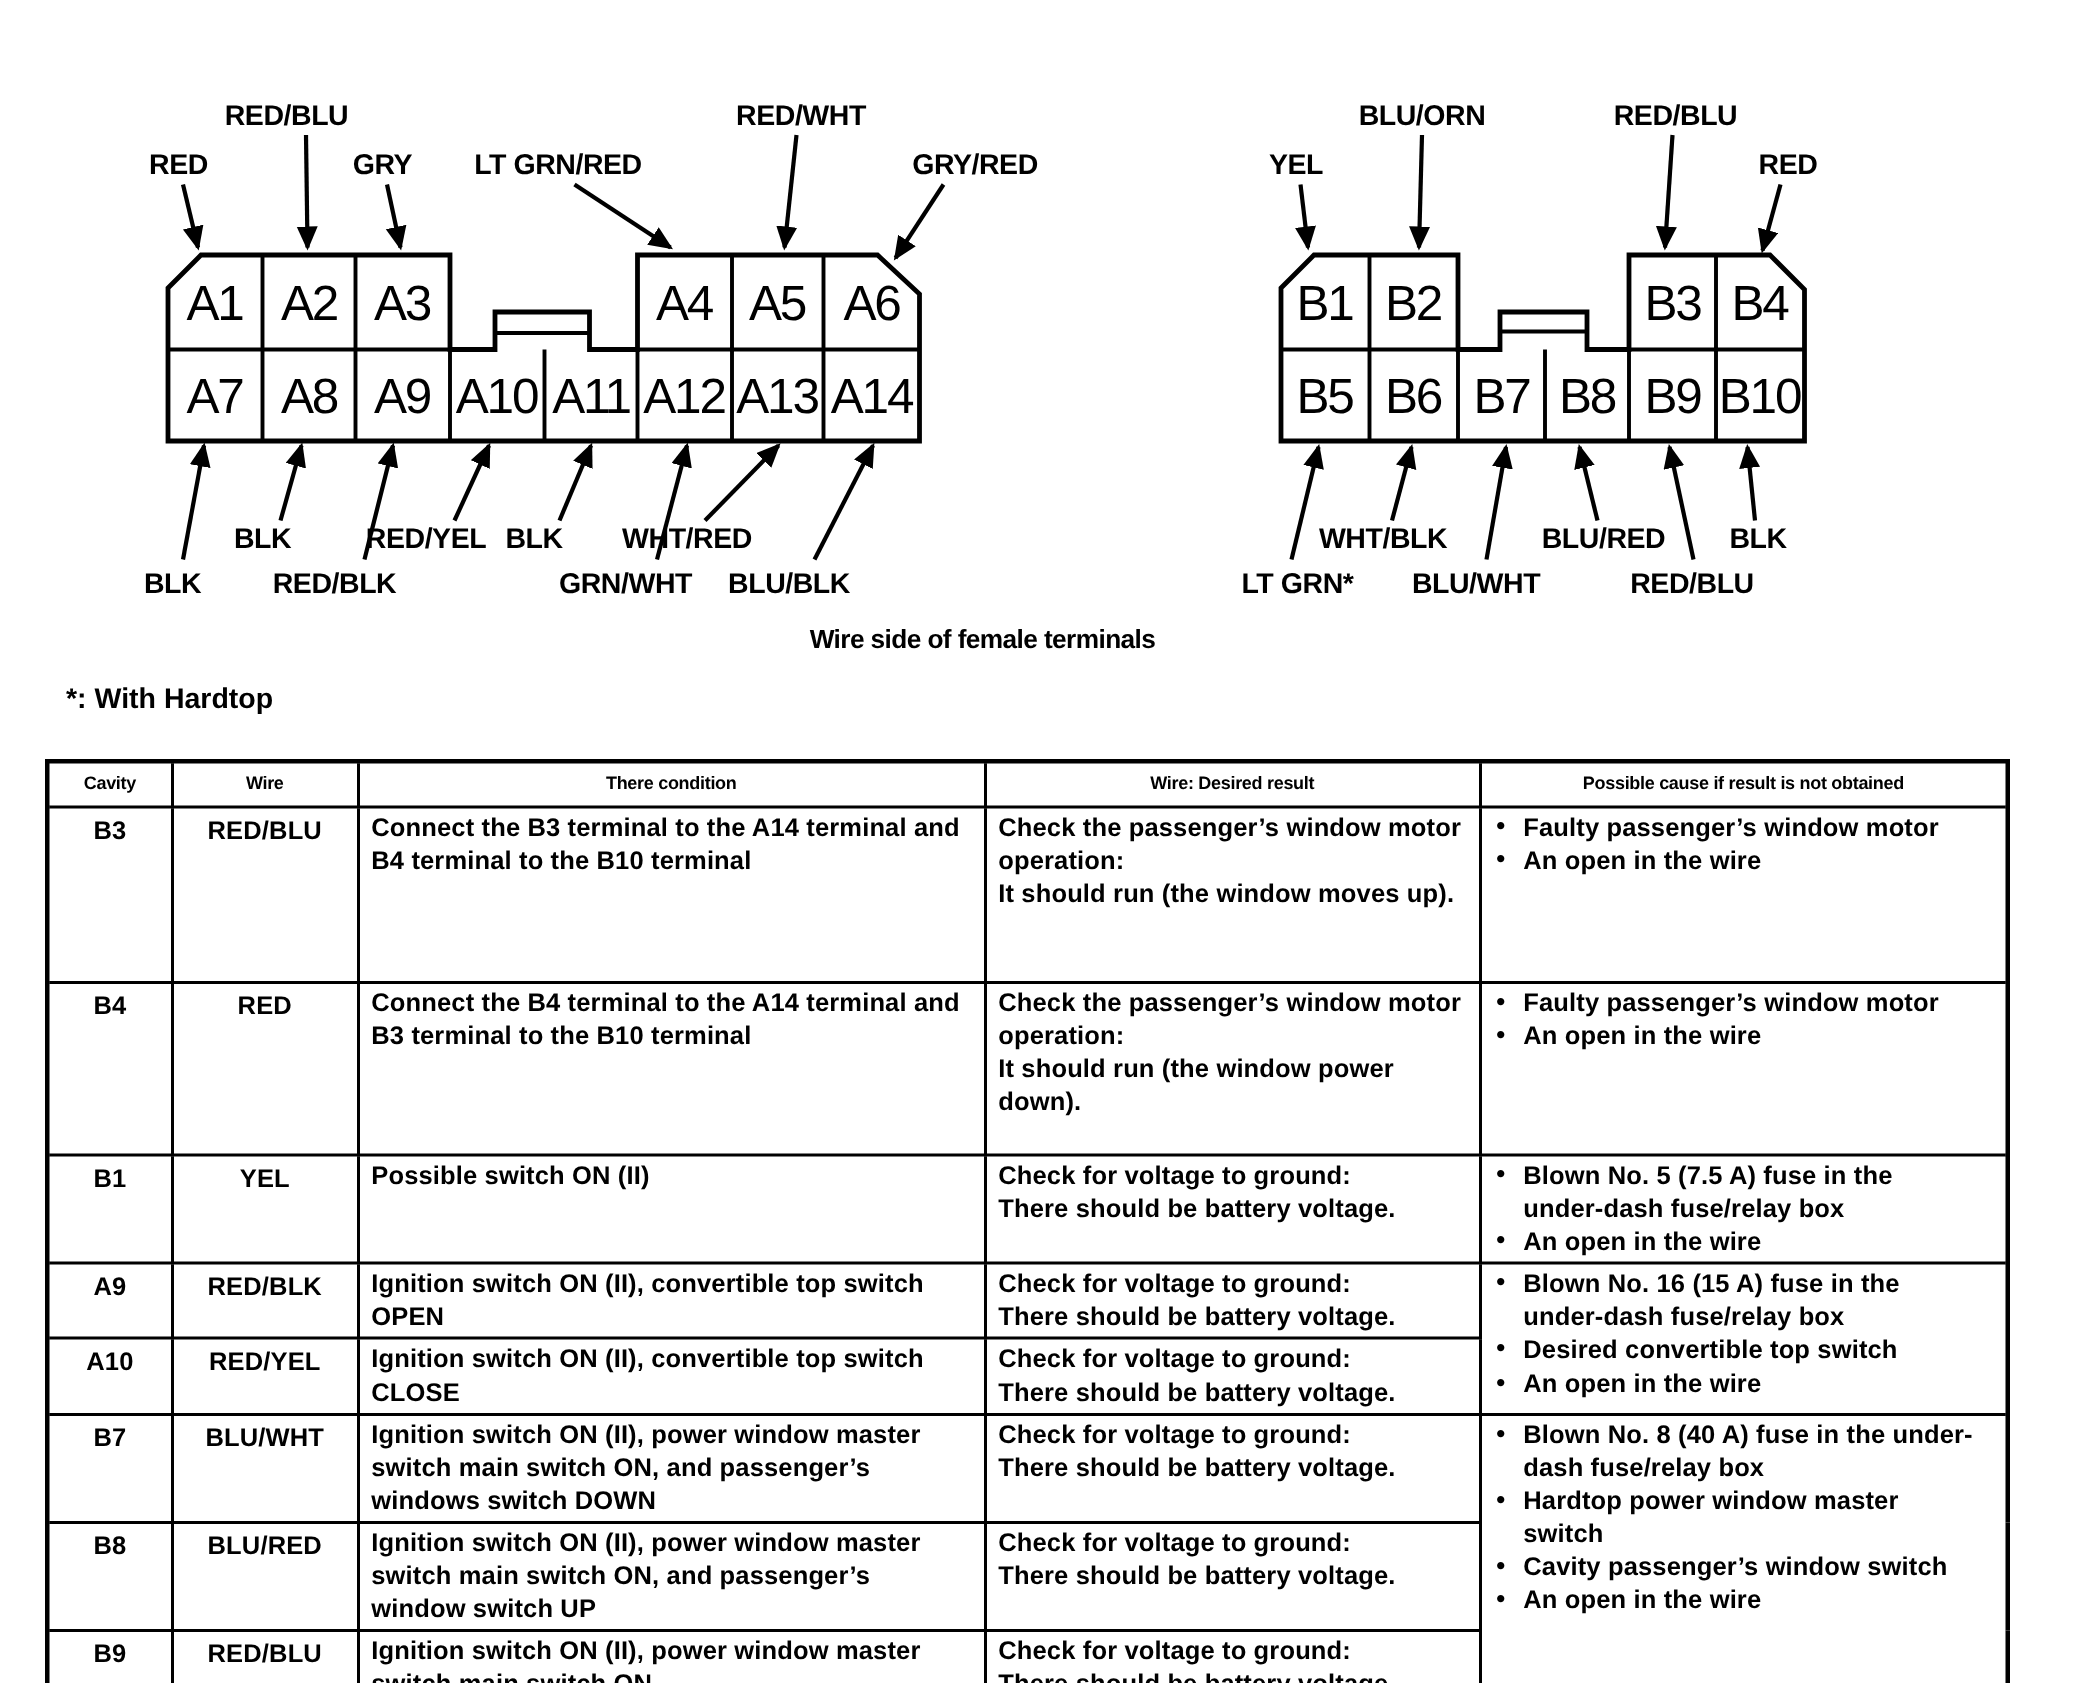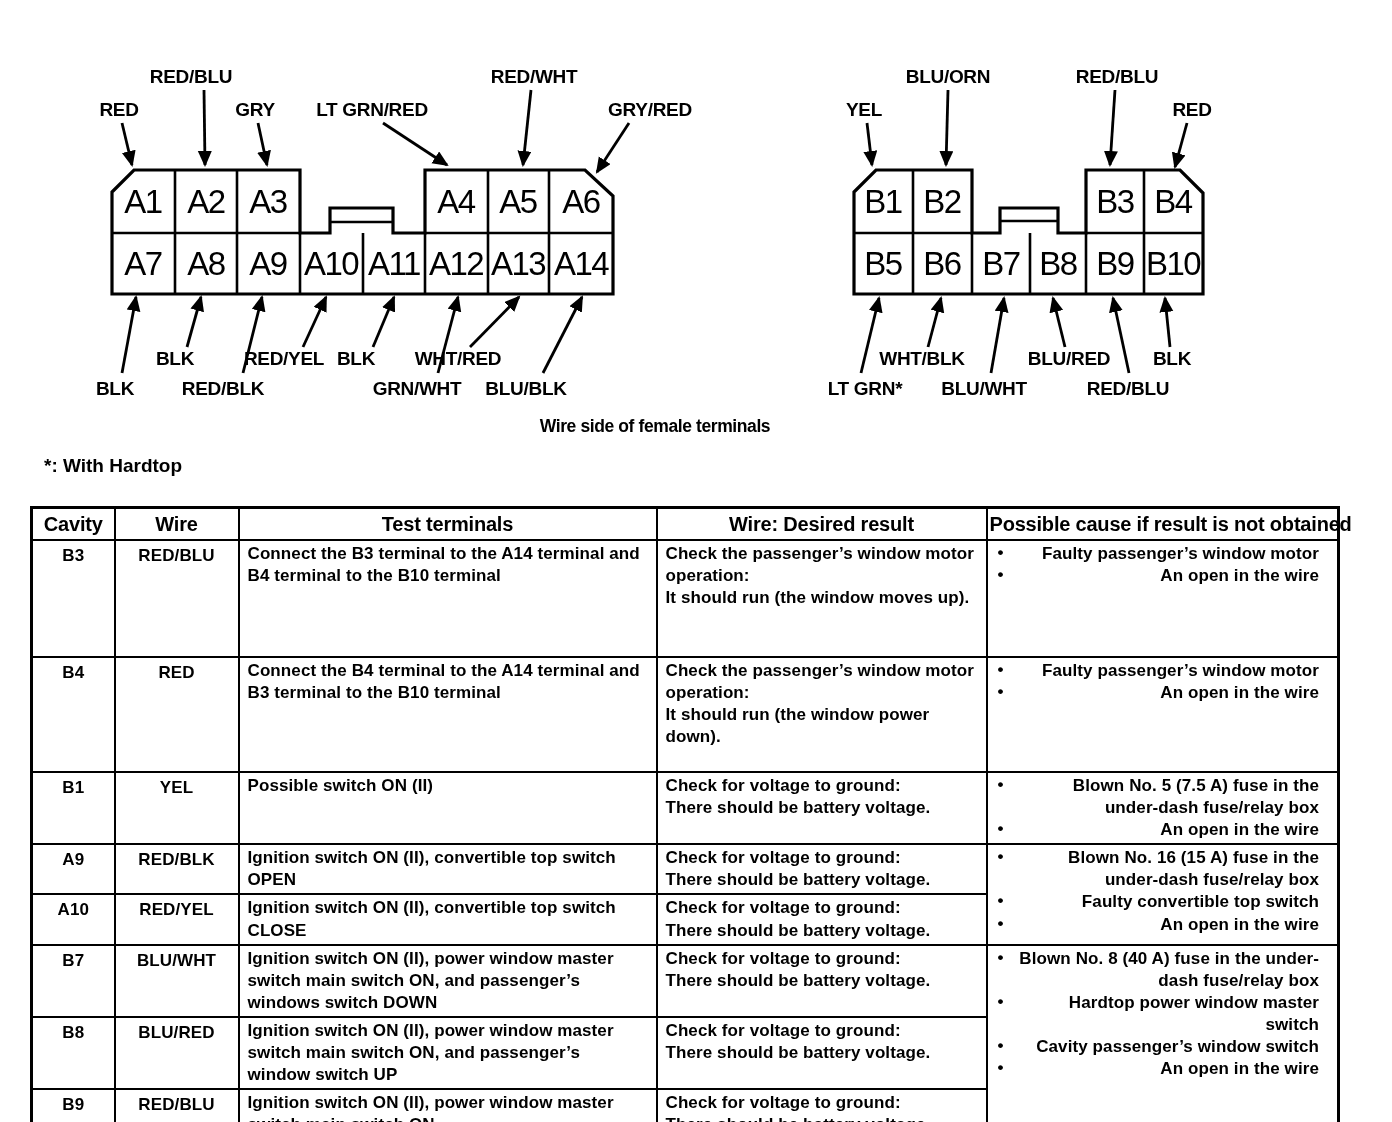--- a/index.html
+++ b/index.html
@@ -10,24 +10,24 @@
   .wl{font-size:19px;font-weight:700;letter-spacing:-0.3px;text-anchor:middle;}
   .cap{font-size:17.5px;font-weight:700;letter-spacing:-0.4px;text-anchor:middle;}
   .fn{font-size:19px;font-weight:700;text-anchor:start;}
   .cout{fill:#ffffff;stroke:#000;stroke-width:3.2;stroke-linejoin:miter;}
   .cgrid{fill:none;stroke:#000;stroke-width:2.6;}
   .arr{stroke:#000;stroke-width:2.8;}
   table.ttable{position:absolute;left:30px;top:506px;width:1307px;
         border-collapse:collapse;table-layout:fixed;border:3px solid #000;
         font-size:17px;font-weight:700;line-height:1.3;letter-spacing:0.1px;}
   .ttable th,.ttable td{border:2px solid #000;vertical-align:top;padding:2px 8px;}
-  .ttable th{font-size:20px;letter-spacing:-0.2px;text-align:center;vertical-align:middle;
+  .ttable th{font-size:12px;letter-spacing:-0.2px;text-align:center;vertical-align:middle;
         white-space:nowrap;height:24px;padding:2px 2px;}
   td.cav,td.wir{text-align:center;padding-top:4px;}
-  td.causes{padding:2px 2px;text-align:right;}
+  td.causes{padding:2px 2px;}
   .cause{position:relative;padding-left:26px;padding-right:16px;}
   .cause::before{content:"\2022";position:absolute;left:8px;top:-1px;}
   tr.rh1{height:117px}tr.rh2{height:115px}tr.rh3{height:70px}tr.rh4{height:47px}
   tr.rh5{height:47px}tr.rh6{height:70px}tr.rh7{height:70px}tr.rh8{height:45px}
 </style>
 </head>
 <body>
 
 <div class="page">
 
@@ -142,21 +142,21 @@
     <col style="width:83px">
         <col style="width:124px">
         <col style="width:418px">
     <col style="width:330px">
         <col style="width:352px">
   </colgroup>
   <tbody>
         <tr>
     <th>Cavity</th>
     <th>Wire</th>
-    <th>Test terminals</th>
+    <th>There condition</th>
     <th>Wire: Desired result</th>
     <th>Possible cause if result is not obtained</th>
   </tr>
 
   <tr class="rh1">
     <td class="cav">B3</td>
     <td class="wir">RED/BLU</td>
     <td>Connect the B3 terminal to the A14 terminal and B4 terminal to the B10 terminal</td>
     <td>
       <div>Check the passenger’s window motor operation:</div>
@@ -199,21 +199,21 @@
   <tr class="rh4">
     <td class="cav">A9</td>
     <td class="wir">RED/BLK</td>
     <td>Ignition switch ON (II), convertible top switch OPEN</td>
     <td>
       <div>Check for voltage to ground:</div>
       <div>There should be battery voltage.</div>
     </td>
     <td class="causes" rowspan="2">
       <div class="cause">Blown No. 16 (15 A) fuse in the under-dash fuse/relay box</div>
-      <div class="cause">Faulty convertible top switch</div>
+      <div class="cause">Desired convertible top switch</div>
       <div class="cause">An open in the wire</div>
     </td>
   </tr>
 
   <tr class="rh5">
     <td class="cav">A10</td>
     <td class="wir">RED/YEL</td>
     <td>Ignition switch ON (II), convertible top switch CLOSE</td>
     <td>
       <div>Check for voltage to ground:</div>

